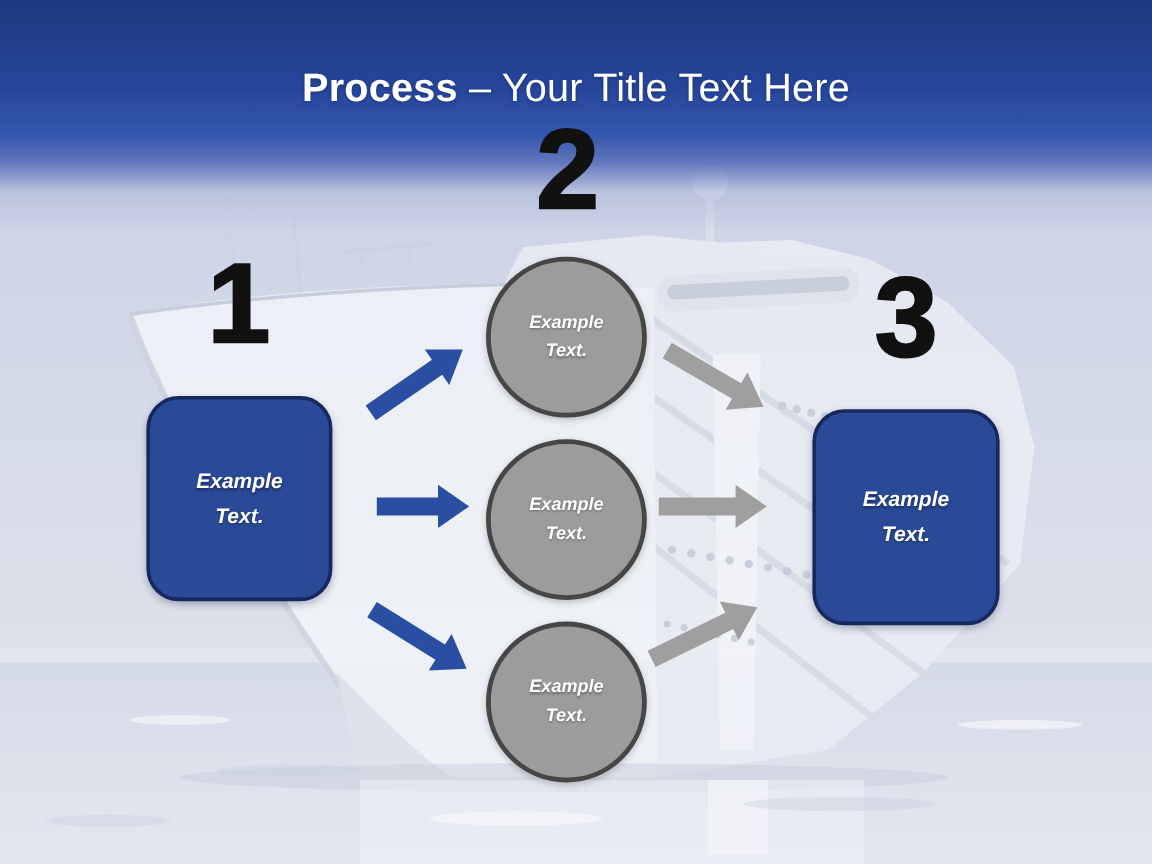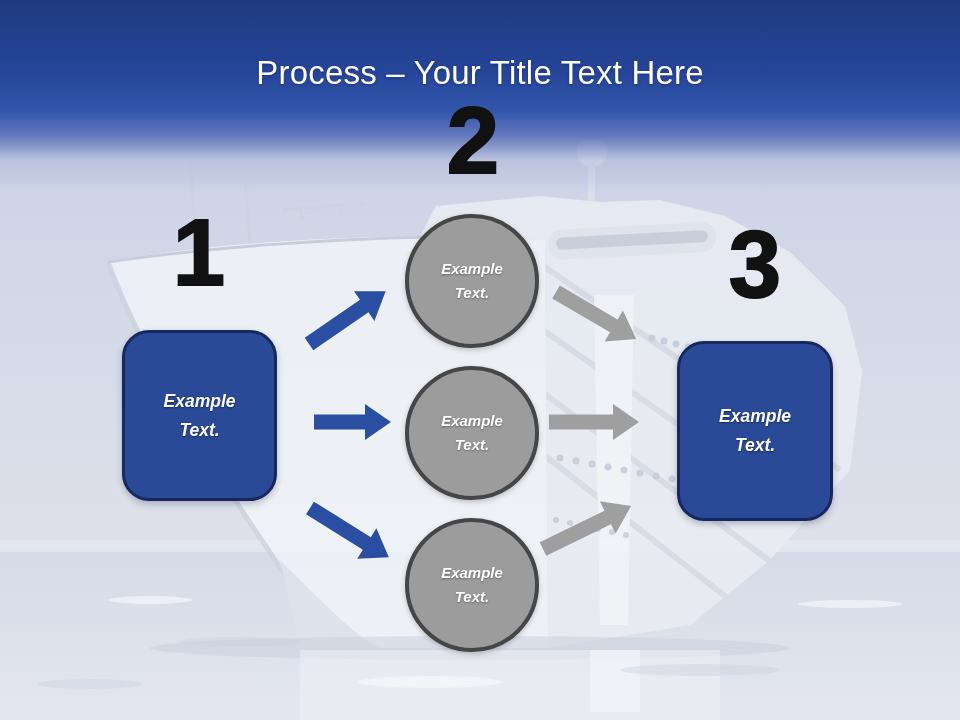--- a/index.html
+++ b/index.html
@@ -27,21 +27,21 @@
     position:absolute;top:0;left:0;width:960px;height:200px;
     background:linear-gradient(180deg,
       var(--header-top) 0%, #26459a 36%, var(--header-bottom) 56%,
       rgba(90,112,186,0.92) 68%, rgba(170,181,216,0.55) 80%, rgba(203,210,228,0) 97%);
   }
   .title{
     position:absolute;top:54px;left:0;width:100%;text-align:center;
     font-size:33px;color:var(--title-text);letter-spacing:.2px;
     text-shadow:0 1px 3px rgba(10,20,60,.35);
   }
-  .title .t-bold{font-weight:400;}
+  .title .t-bold{font-weight:700;}
   .title .t-rest{font-weight:400;margin-top:20px;}
   .big-num{
     position:absolute;width:90px;text-align:center;
     font-size:94px;line-height:1;font-weight:700;color:var(--number-text);
     -webkit-text-stroke:2px var(--number-text);
   }
   #num1{left:154px;top:206px;}
   #num2{left:428px;top:94px;}
   #num3{left:710px;top:218px;}
   .pbox{

